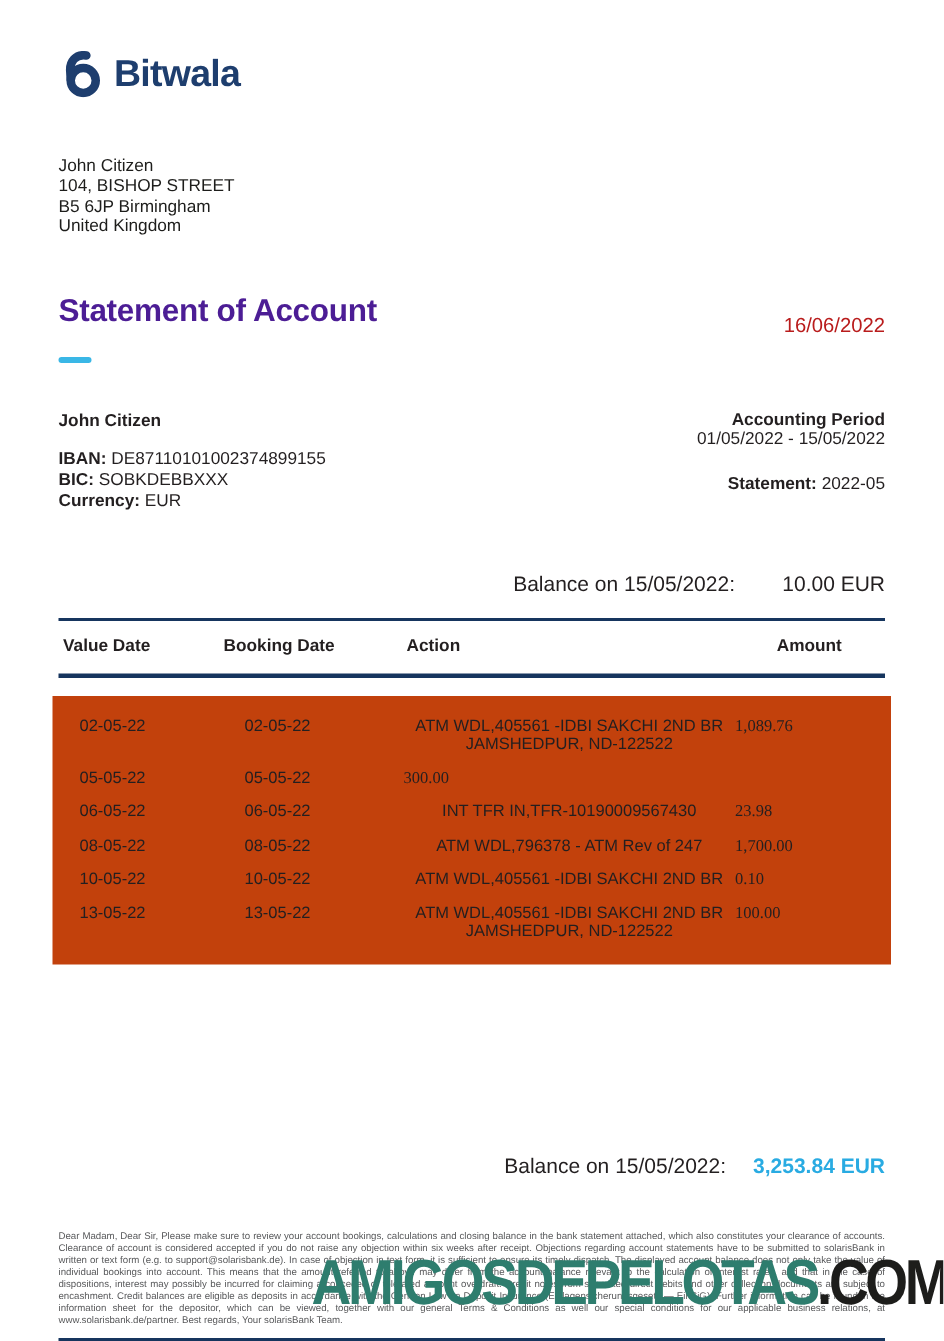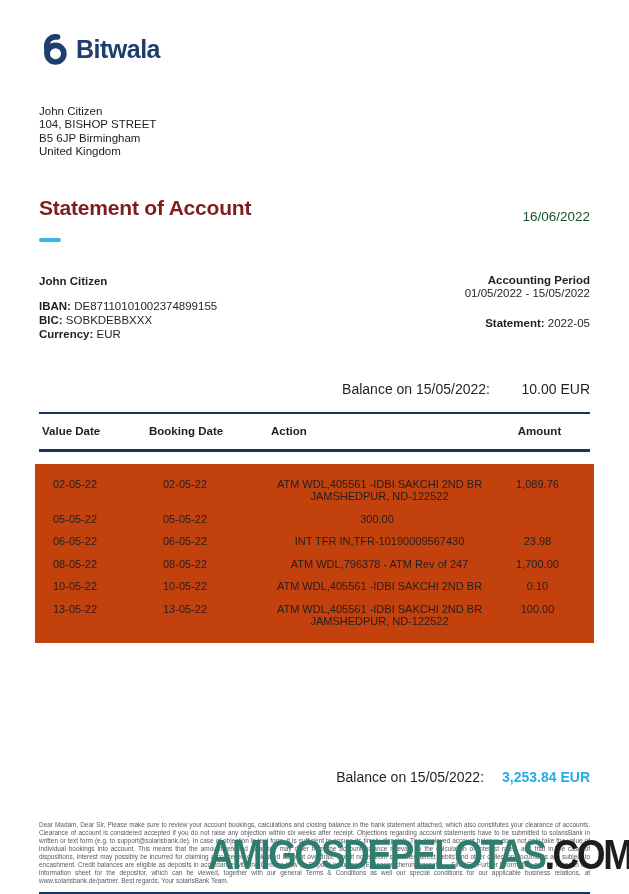--- a/index.html
+++ b/index.html
@@ -18,22 +18,22 @@
   
   .logo-row { padding-top: 34px; display: flex; align-items: center; gap: 7px; }
   .logo-mark { width: 30px; height: 31px; display: block; }
   .logo-text { font-size: 25px; font-weight: 700; color: #1e3e6e; letter-spacing: -0.5px; }
 
   
   .address { margin-top: 40px; font-size: 11.5px; line-height: 13.4px; color: #1d1d1b; }
 
   
   .title-row { margin-top: 37px; display: flex; justify-content: space-between; align-items: flex-start; }
-  .doc-title { font-size: 21px; font-weight: 700; color: #7f1d1d; letter-spacing: -0.2px; }
-  .issue-date { font-size: 13.5px; color: #14532d; margin-top: 13px; }
+  .doc-title { font-size: 21px; font-weight: 700; color: #4c1d95; letter-spacing: -0.2px; }
+  .issue-date { font-size: 13.5px; color: #b91c1c; margin-top: 13px; }
   .accent-dash { margin-top: 14px; width: 22px; height: 4px; background: #3ab7e6; border-radius: 2px; }
 
   
   .info-row { margin-top: 32px; display: flex; justify-content: space-between; }
   .info-left { font-size: 11.5px; line-height: 14px; }
   .holder-name { font-weight: 700; margin-bottom: 11px; }
   .info-left .lbl { font-weight: 700; }
   .info-right { text-align: right; font-size: 11.5px; line-height: 13.5px; }
   .period-label { font-weight: 700; }
   .statement-line { margin-top: 16px; }
@@ -49,21 +49,21 @@
   .tbl-grid { display: grid; grid-template-columns: 110px 120px 1fr 100px; }
   .tbl-header { padding: 11px 0 12px 0; font-size: 11.5px; font-weight: 700; }
   .th-value { padding-left: 3px; }
   .th-booking { padding-left: 0; }
   .th-action { padding-left: 2px; }
   .th-amount { text-align: center; padding-right: 1px; }
   .tbl-body { background: #c2410c; margin: 12px -4px 0 -4px; padding: 9px 4px 10px 4px; }
   .tbl-row { padding: 5px 0; font-size: 11px; line-height: 12.5px; }
   .td-date { padding-left: 14px; }
   .td-action { text-align: center; }
-  .td-amount { text-align: center; padding-right: 5px; }
+  .td-amount { text-align: left; padding-right: 5px; font-family: Liberation Serif, serif; }
   .action-line2:empty { display: none; }
 
   
   .closing-row { margin-top: 126px; }
   .closing-row .bal-value { color: #29abe2; font-weight: 700; }
 
   
   .legal { margin-top: 36px; font-size: 6.45px; line-height: 8.1px; color: #58595b; text-align: justify; }
 
   

